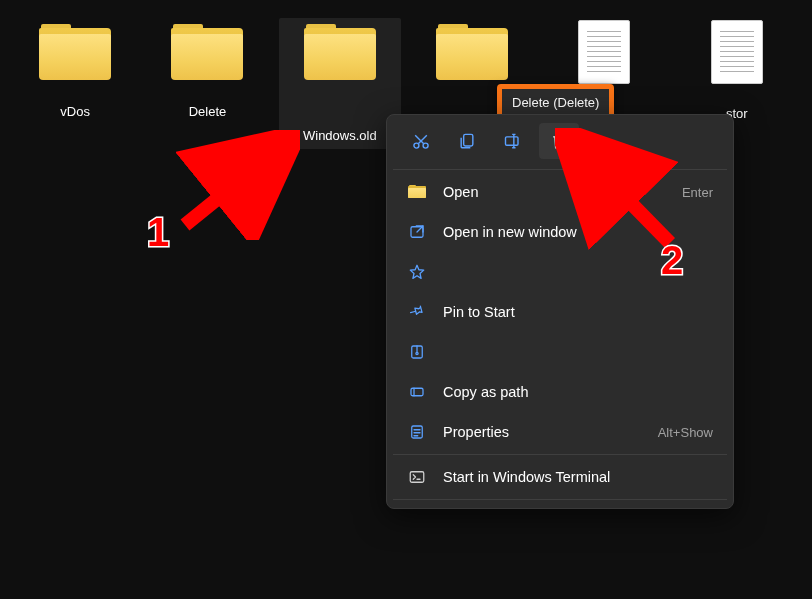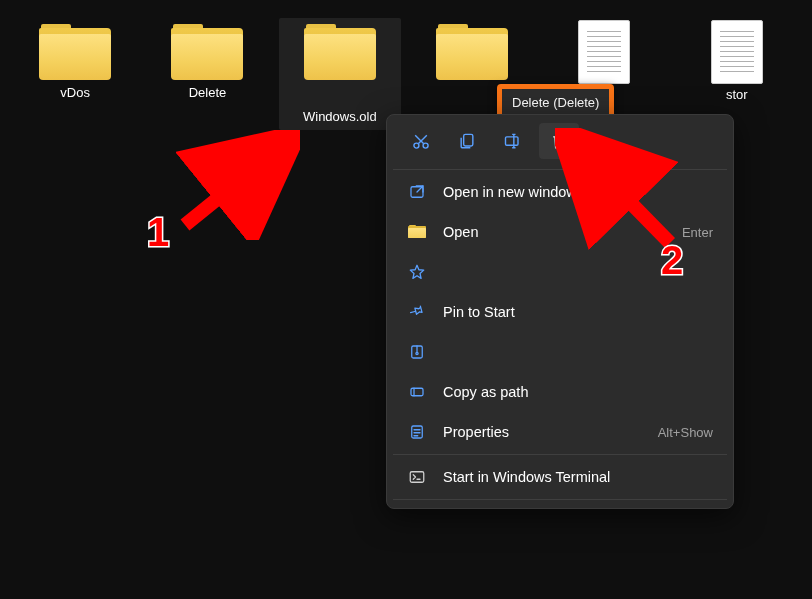--- a/index.html
+++ b/index.html
@@ -79,21 +79,21 @@
     .file-icon::before {
       content: '';
       position: absolute;
       top: 10px;
       left: 8px;
       right: 8px;
       bottom: 10px;
       background: repeating-linear-gradient(180deg, #b0b0b0, #b0b0b0 1px, transparent 1px, transparent 5px);
     }
     .icon-label {
-      margin-top: 3px;
+      margin-top: 22px;
       text-align: center;
       font-size: 13px;
       color: #ffffff;
       white-space: nowrap;
       max-width: 120px;
       overflow: hidden;
     }
     .context-menu {
       position: absolute;
       top: 114px;
@@ -285,38 +285,38 @@
         <path d="M7 7l1 13h8l1-13"></path>
         <line x1="10" y1="10" x2="10" y2="17"></line>
           <line x1="14" y1="10" x2="14" y2="17"></line>
       </svg>
     </div>
   </div>
   <div class="menu-divider"></div>
   <div id="sec0">
       <div class="menu-item">
         <span class="menu-icon">
-          <svg width="18" height="18" viewBox="0 0 24 24" fill="none" stroke="#5aa0ff" stroke-width="1.7" stroke-linecap="round" stroke-linejoin="round">
-            <rect x="4" y="5" width="16" height="14" rx="2"></rect>
-            <polyline points="11,4 20,4 20,12"></polyline>
-            <line x1="20" y1="4" x2="12" y2="12"></line>
-          </svg>
-        </span>
-        <span>Open in new window</span>
-      </div>
-      <div class="menu-item">
-        <span class="menu-icon">
           <div class="mini-folder">
             <div class="mf-tab"></div>
             <div class="mf-back"></div>
             <div class="mf-front"></div>
           </div>
         </span>
         <span>Open</span>
         <span class="menu-shortcut">Enter</span>
+      </div>
+      <div class="menu-item">
+        <span class="menu-icon">
+          <svg width="18" height="18" viewBox="0 0 24 24" fill="none" stroke="#5aa0ff" stroke-width="1.7" stroke-linecap="round" stroke-linejoin="round">
+            <rect x="4" y="5" width="16" height="14" rx="2"></rect>
+            <polyline points="11,4 20,4 20,12"></polyline>
+            <line x1="20" y1="4" x2="12" y2="12"></line>
+          </svg>
+        </span>
+        <span>Open in new window</span>
       </div>
       <div class="menu-item">
         <span class="menu-icon">
           <svg width="18" height="18" viewBox="0 0 24 24" fill="none" stroke="#5aa0ff" stroke-width="1.7" stroke-linecap="round" stroke-linejoin="round">
             <polygon points="12,3 14.5,9 21,9.5 16,14 17.5,20.5 12,17 6.5,20.5 8,14 3,9.5 9.5,9"></polygon>
           </svg>
         </span>
       </div>
       <div class="menu-item">
         <span class="menu-icon">

